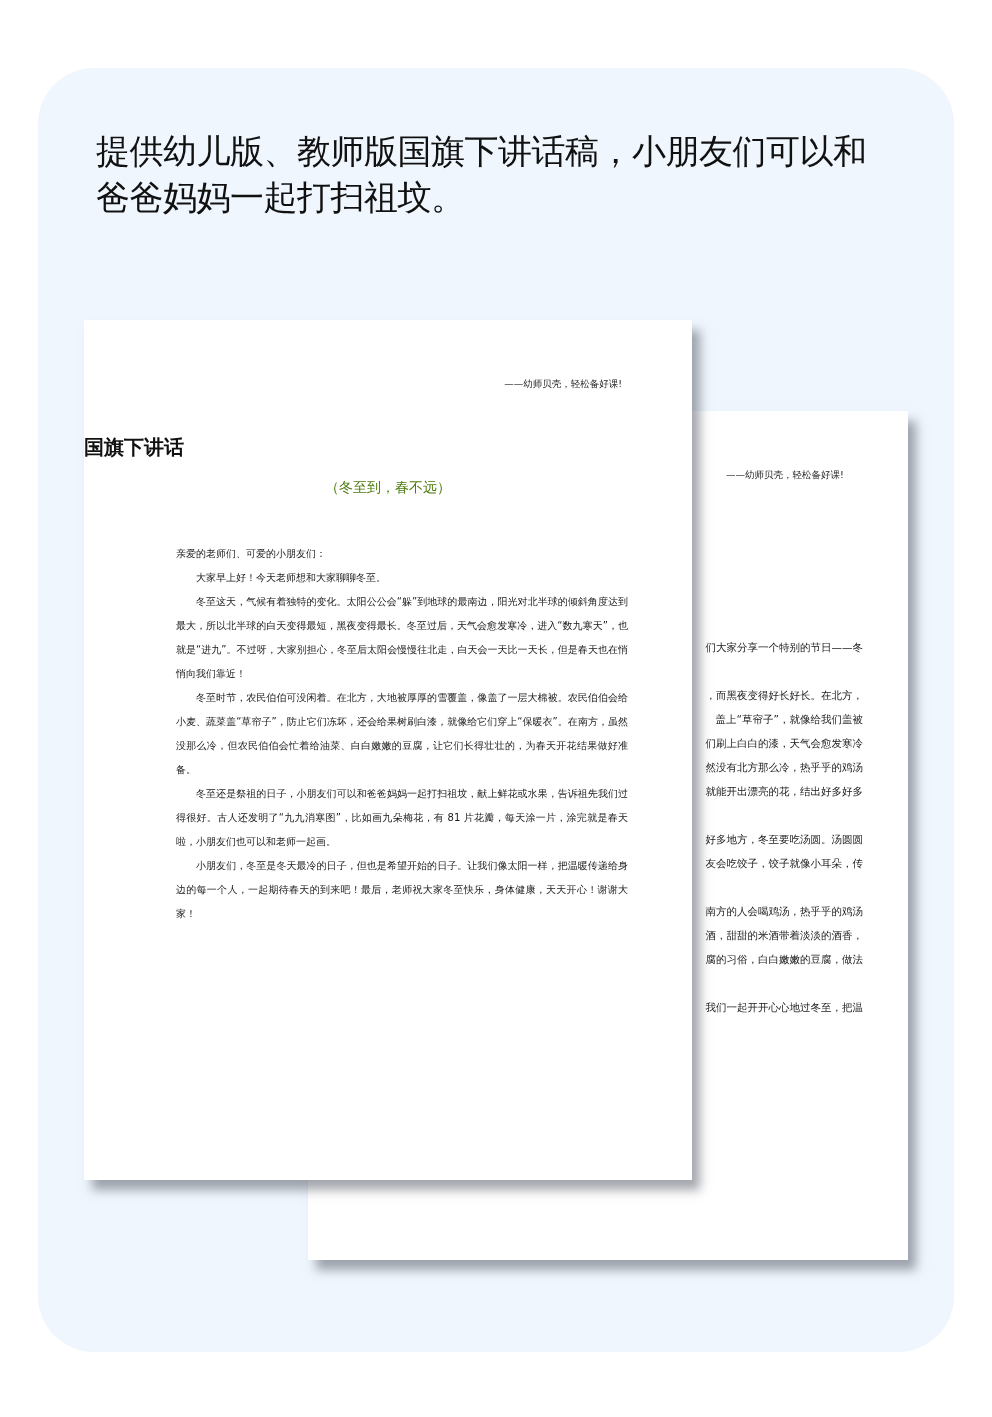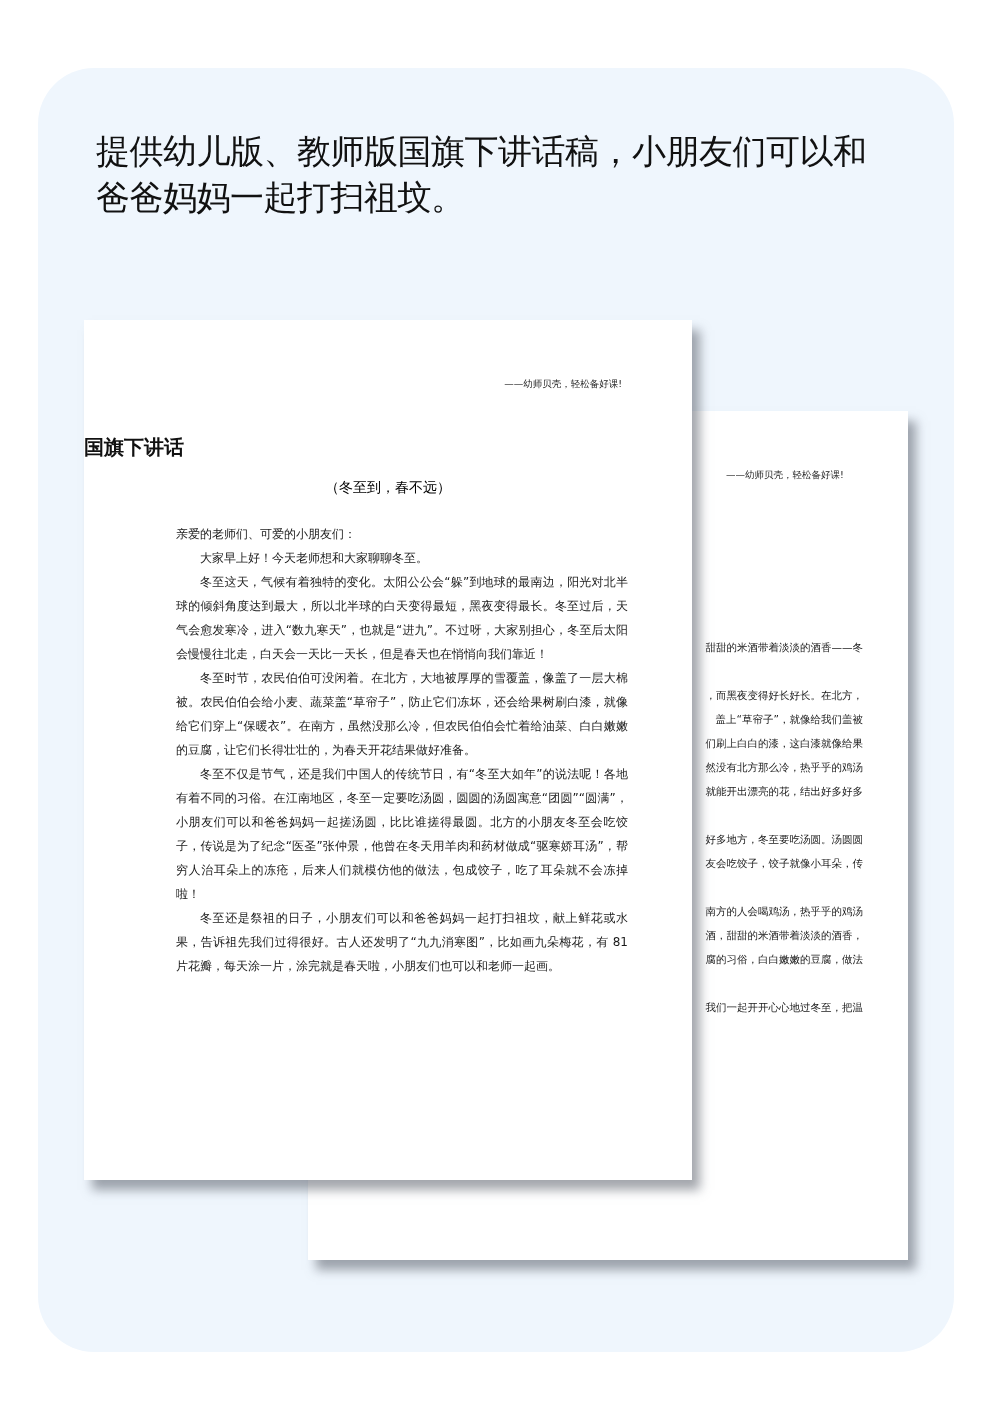--- a/index.html
+++ b/index.html
@@ -31,62 +31,62 @@
     position:absolute; font-size:9.5px; color:#222; white-space:nowrap;
   }
   .front .tagline { right:70px; top:58px; }
   .back .tagline { left:418px; top:58px; }
   .doc-title {
     position:absolute; left:0; right:0; top:114px; text-align:left;
     font-size:20px; font-weight:bold; color:#111;
   }
   .doc-subtitle {
     position:absolute; left:0; right:0; top:159px; text-align:center;
-    font-size:14px; color:#000000;
+    font-size:14px; color:#4d7c0f;
   }
   .body-text {
-    position:absolute; left:92px; top:202px; width:452px;
-    font-size:12px; line-height:24px; color:#1a1a1a; text-align:justify;
+    position:absolute; left:92px; top:222px; width:452px;
+    font-size:10px; line-height:24px; color:#1a1a1a; text-align:justify;
   }
   .body-text p { margin:0; text-indent:2em; }
   .body-text p.salutation { text-indent:0; }
   .back-line {
     position:absolute; left:375px; width:180px; font-size:10.5px; color:#1a1a1a;
     white-space:nowrap; overflow:hidden; text-align:right; direction:rtl;
   }
   .back-line span { direction:ltr; unicode-bidi:bidi-override; }
 </style>
 </head>
 <body>
 
 <div class="card"></div>
 
 <div class="headline">提供幼儿版、教师版国旗下讲话稿，小朋友们可以和爸爸妈妈一起打扫祖坟。</div>
 
 <div class="page back">
   <div class="tagline">——幼师贝壳，轻松备好课!</div>
-  <div class="back-line" style="top:230px"><span>甜甜的米酒带着淡淡的酒香——冬</span></div>
+  <div class="back-line" style="top:230px"><span>们大家分享一个特别的节日——冬</span></div>
   <div class="back-line" style="top:278px"><span>，而黑夜变得好长好长。在北方，</span></div>
   <div class="back-line" style="top:302px"><span>盖上“草帘子”，就像给我们盖被</span></div>
-  <div class="back-line" style="top:326px"><span>们刷上白白的漆，这白漆就像给果</span></div>
+  <div class="back-line" style="top:326px"><span>们刷上白白的漆，天气会愈发寒冷</span></div>
   <div class="back-line" style="top:350px"><span>然没有北方那么冷，热乎乎的鸡汤</span></div>
   <div class="back-line" style="top:374px"><span>就能开出漂亮的花，结出好多好多</span></div>
   <div class="back-line" style="top:422px"><span>好多地方，冬至要吃汤圆。汤圆圆</span></div>
   <div class="back-line" style="top:446px"><span>友会吃饺子，饺子就像小耳朵，传</span></div>
   <div class="back-line" style="top:494px"><span>南方的人会喝鸡汤，热乎乎的鸡汤</span></div>
   <div class="back-line" style="top:518px"><span>酒，甜甜的米酒带着淡淡的酒香，</span></div>
   <div class="back-line" style="top:542px"><span>腐的习俗，白白嫩嫩的豆腐，做法</span></div>
   <div class="back-line" style="top:590px"><span>我们一起开开心心地过冬至，把温</span></div>
 </div>
 
 <div class="page front">
   <div class="tagline">——幼师贝壳，轻松备好课!</div>
   <div class="doc-title">国旗下讲话</div>
   <div class="doc-subtitle">（冬至到，春不远）</div>
   <div class="body-text">
     <p class="salutation">亲爱的老师们、可爱的小朋友们：</p>
     <p>大家早上好！今天老师想和大家聊聊冬至。</p>
     <p>冬至这天，气候有着独特的变化。太阳公公会“躲”到地球的最南边，阳光对北半球的倾斜角度达到最大，所以北半球的白天变得最短，黑夜变得最长。冬至过后，天气会愈发寒冷，进入“数九寒天”，也就是“进九”。不过呀，大家别担心，冬至后太阳会慢慢往北走，白天会一天比一天长，但是春天也在悄悄向我们靠近！</p>
     <p>冬至时节，农民伯伯可没闲着。在北方，大地被厚厚的雪覆盖，像盖了一层大棉被。农民伯伯会给小麦、蔬菜盖“草帘子”，防止它们冻坏，还会给果树刷白漆，就像给它们穿上“保暖衣”。在南方，虽然没那么冷，但农民伯伯会忙着给油菜、白白嫩嫩的豆腐，让它们长得壮壮的，为春天开花结果做好准备。</p>
-    <p>冬至不仅是节气，还是我们中国人的传统节日，有“冬至大如年”的说法呢！各地有着不同的习俗。在江南地区，冬至一定要吃汤圆，圆圆的汤圆寓意“团圆”“圆满”，小朋友们可以和爸爸妈妈一起搓汤圆，比比谁搓得最圆。北方的小朋友冬至会吃饺子，传说是为了纪念“医圣”张仲景，他曾在冬天用羊肉和药材做成“驱寒娇耳汤”，帮穷人治耳朵上的冻疮，后来人们就模仿他的做法，包成饺子，吃了耳朵就不会冻掉啦！</p>
     <p>冬至还是祭祖的日子，小朋友们可以和爸爸妈妈一起打扫祖坟，献上鲜花或水果，告诉祖先我们过得很好。古人还发明了“九九消寒图”，比如画九朵梅花，有 81 片花瓣，每天涂一片，涂完就是春天啦，小朋友们也可以和老师一起画。</p>
+    <p>小朋友们，冬至是冬天最冷的日子，但也是希望开始的日子。让我们像太阳一样，把温暖传递给身边的每一个人，一起期待春天的到来吧！最后，老师祝大家冬至快乐，身体健康，天天开心！谢谢大家！</p>
   </div>
 </div>
 
 </body></html>

